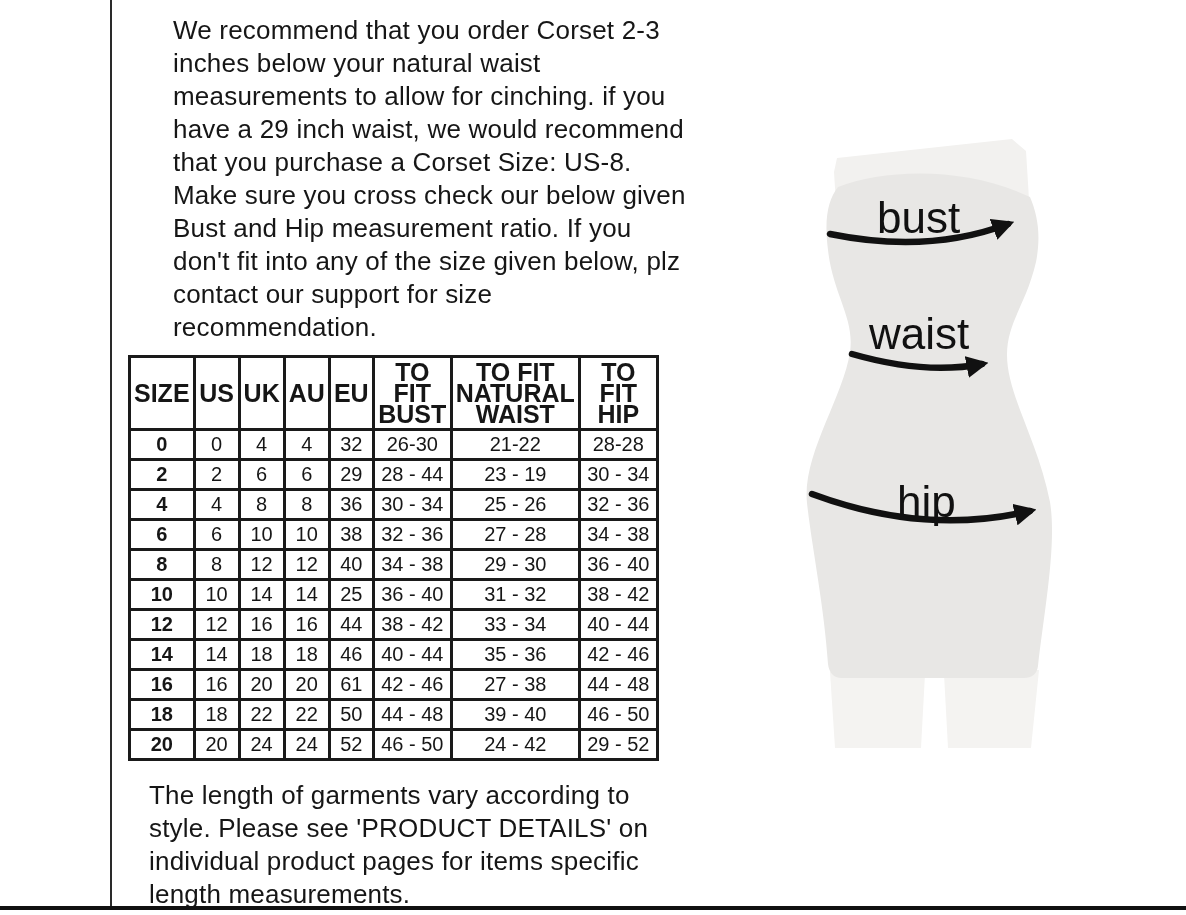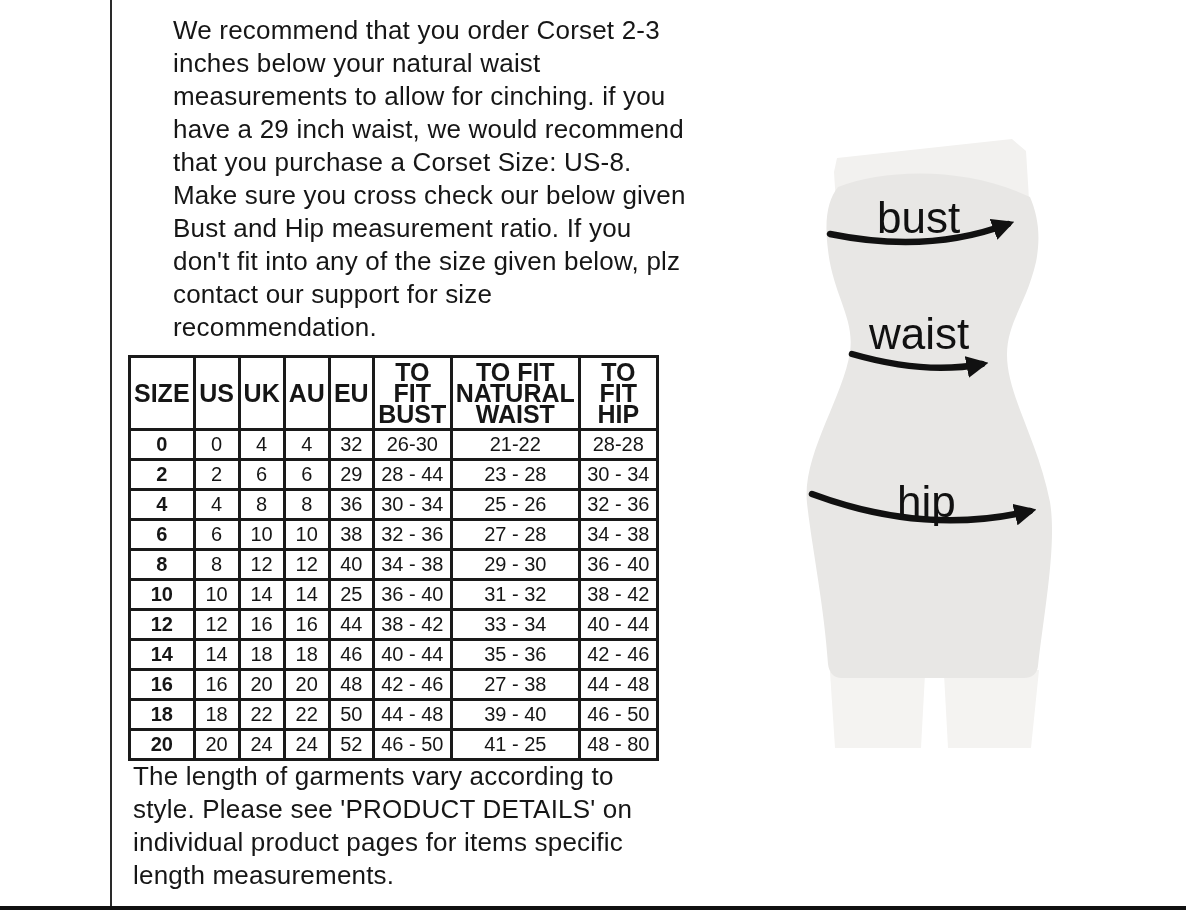--- a/index.html
+++ b/index.html
@@ -7,21 +7,21 @@
     width:1186px;height:915px;position:relative;background:#ffffff;
     font-family:"Liberation Sans", sans-serif;color:#161616;overflow:hidden;
   }
   .vrule{position:absolute;left:110px;top:0;width:2px;height:906px;background:#2a2a2a;}
   .hrule{position:absolute;left:0;top:906px;width:1186px;height:4px;background:#111111;}
   .para{
     position:absolute;left:133px;margin:0;white-space:pre-line;
     font-size:26px;line-height:33px;letter-spacing:0.2px;color:#161616;
   }
   .intro{top:14px;width:560px;margin-left:40px;}
-  .footer-note{top:760px;width:560px;}
+  .footer-note{top:779px;width:560px;margin-left:16px;}
   table.size-table{
     position:absolute;left:128px;top:355px;border-collapse:collapse;
     table-layout:fixed;color:#161616;
   }
   .size-table th,.size-table td{
     border:3px solid #1a1a1a;text-align:center;vertical-align:middle;
     padding:0 2px;overflow:hidden;
   }
   .size-table th{
     font-size:25px;font-weight:bold;line-height:21px;white-space:pre-line;
@@ -89,21 +89,21 @@
         <td>21-22</td>
         <td>28-28</td>
       </tr>
       <tr>
         <td>2</td>
         <td>2</td>
         <td>6</td>
         <td>6</td>
         <td>29</td>
         <td>28 - 44</td>
-        <td>23 - 28</td>
+        <td>23 - 19</td>
         <td>30 - 34</td>
       </tr>
       <tr>
         <td>4</td>
         <td>4</td>
         <td>8</td>
         <td>8</td>
         <td>36</td>
         <td>30 - 34</td>
         <td>25 - 26</td>
@@ -157,21 +157,21 @@
         <td>46</td>
         <td>40 - 44</td>
         <td>35 - 36</td>
         <td>42 - 46</td>
       </tr>
       <tr>
         <td>16</td>
         <td>16</td>
         <td>20</td>
         <td>20</td>
-        <td>48</td>
+        <td>61</td>
         <td>42 - 46</td>
         <td>27 - 38</td>
         <td>44 - 48</td>
       </tr>
       <tr>
         <td>18</td>
         <td>18</td>
         <td>22</td>
         <td>22</td>
         <td>50</td>
@@ -179,22 +179,22 @@
         <td>39 - 40</td>
         <td>46 - 50</td>
       </tr>
       <tr>
         <td>20</td>
         <td>20</td>
         <td>24</td>
         <td>24</td>
         <td>52</td>
         <td>46 - 50</td>
-        <td>41 - 25</td>
-        <td>48 - 80</td>
+        <td>24 - 42</td>
+        <td>29 - 52</td>
       </tr>
     </tbody>
 </table>
 
 <p class="para footer-note">The length of garments vary according to
 style. Please see 'PRODUCT DETAILS'  on
 individual product pages for items specific
 length measurements.</p>
 
 <svg class="figure" viewBox="750 100 436 700" xmlns="http://www.w3.org/2000/svg">

